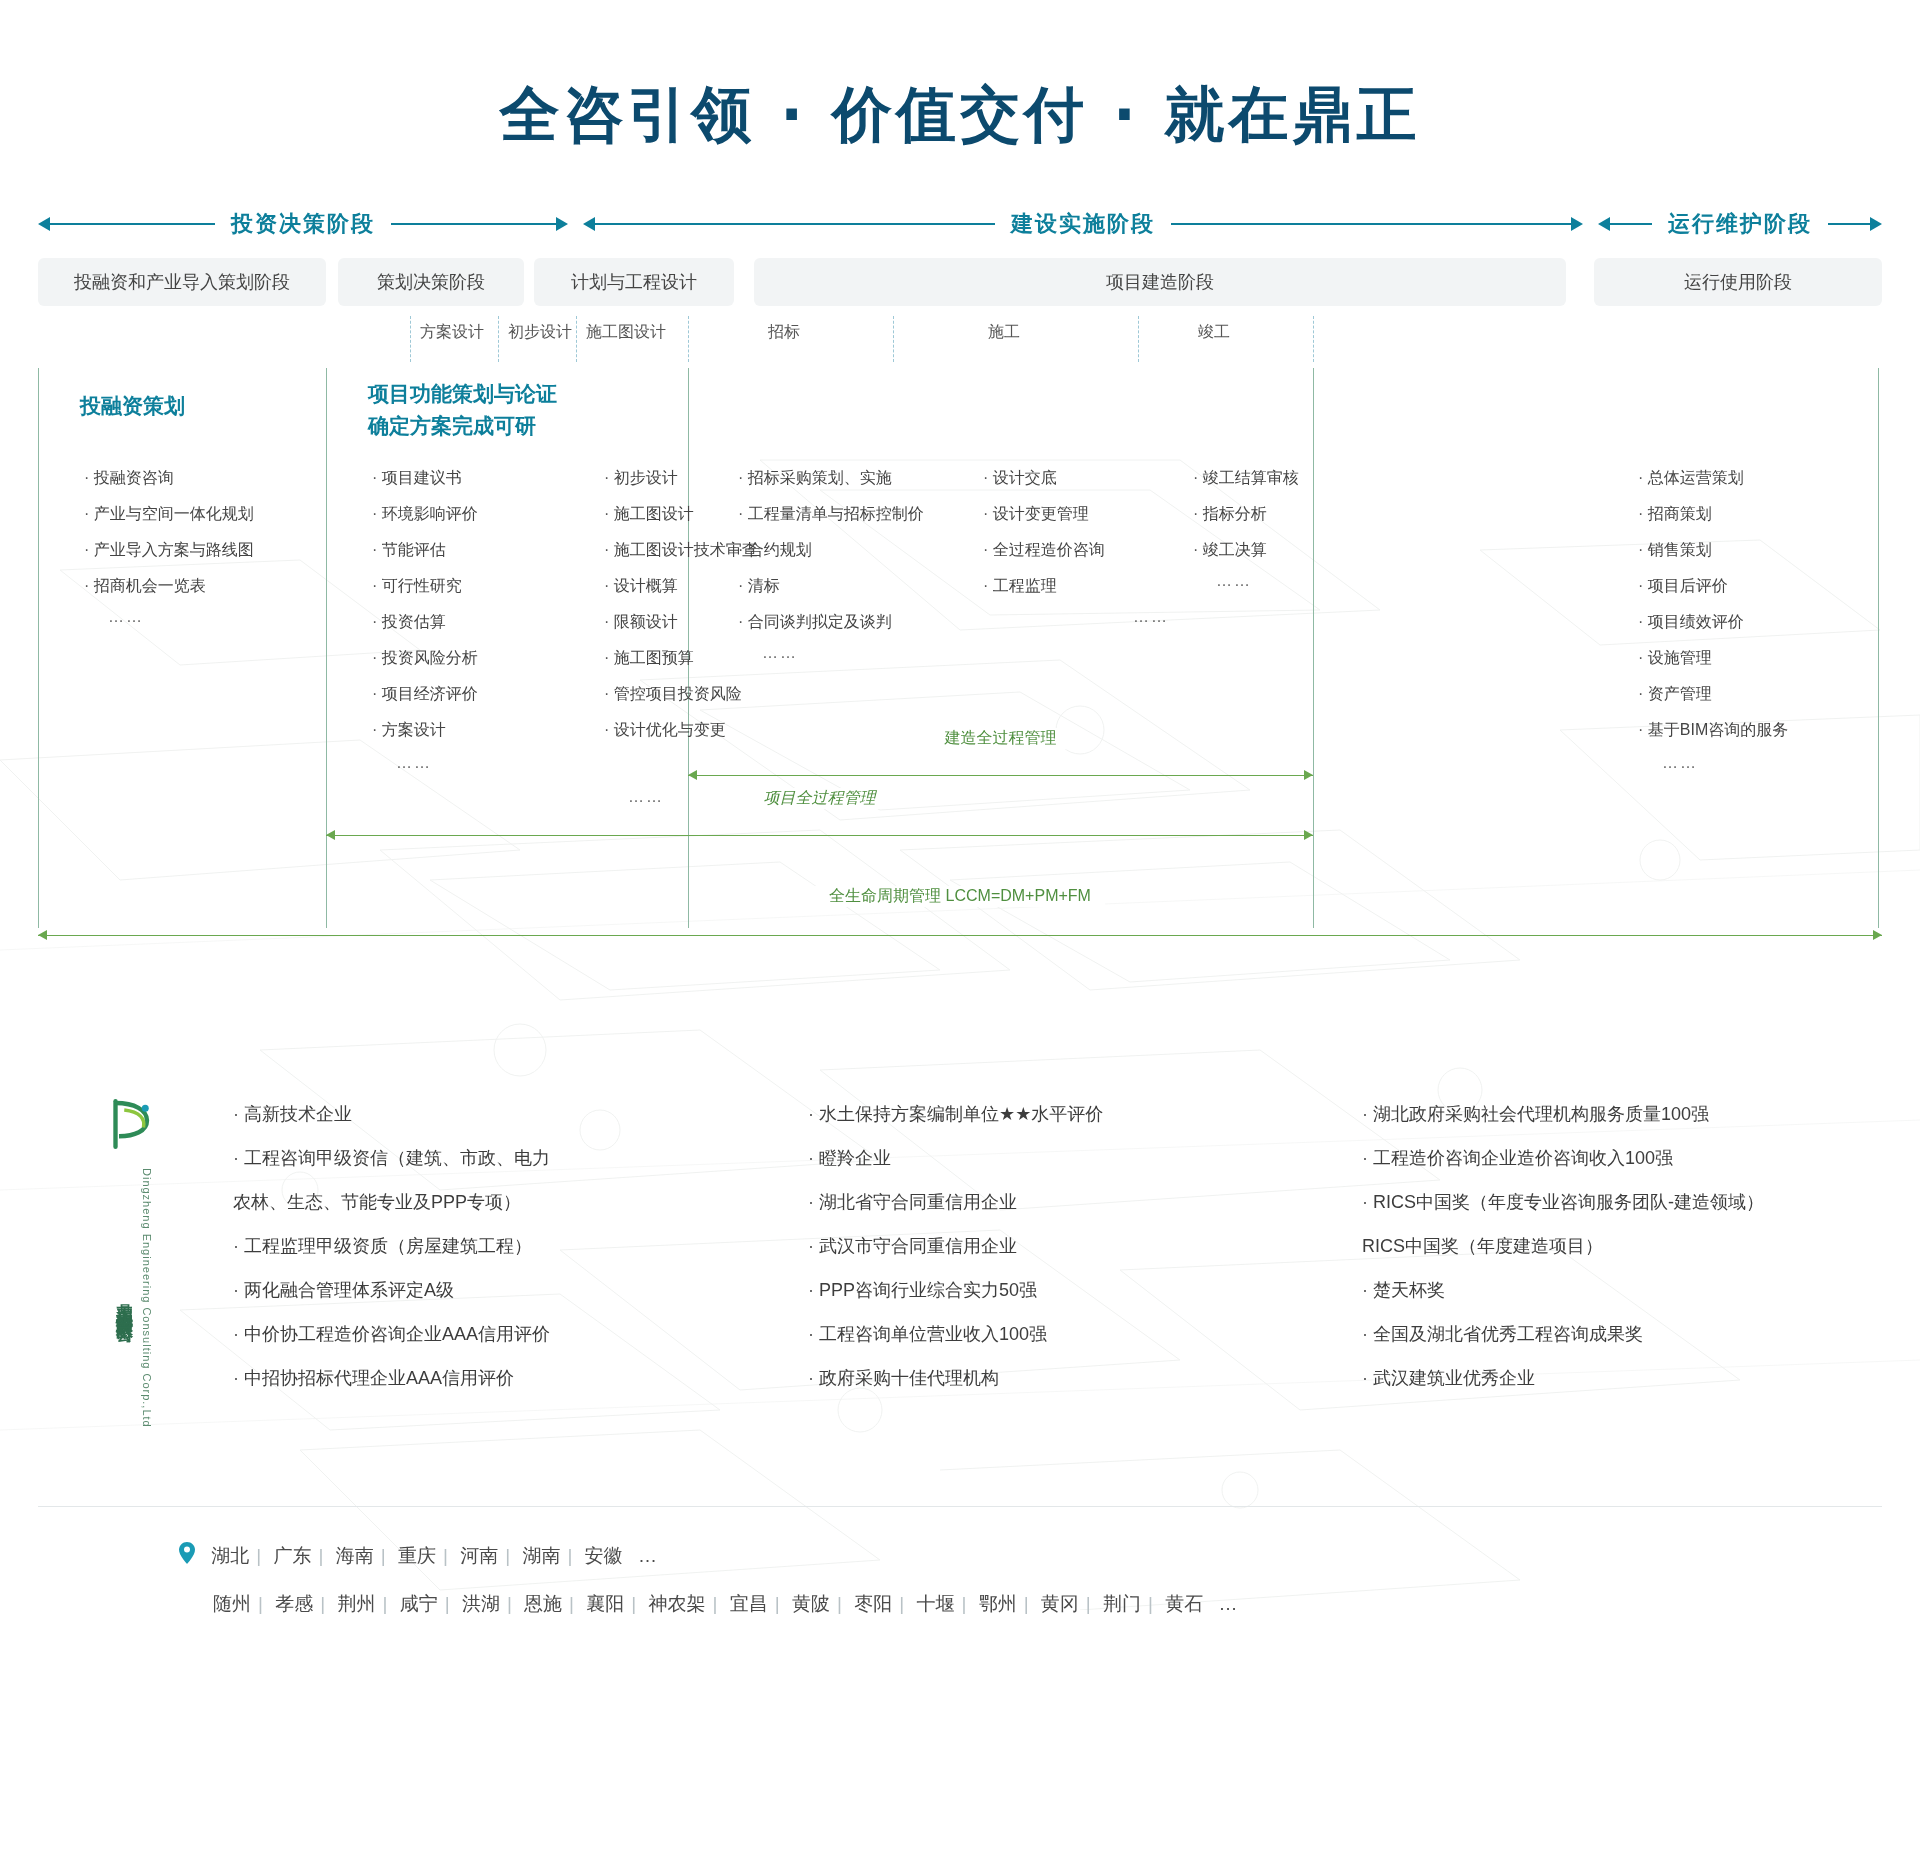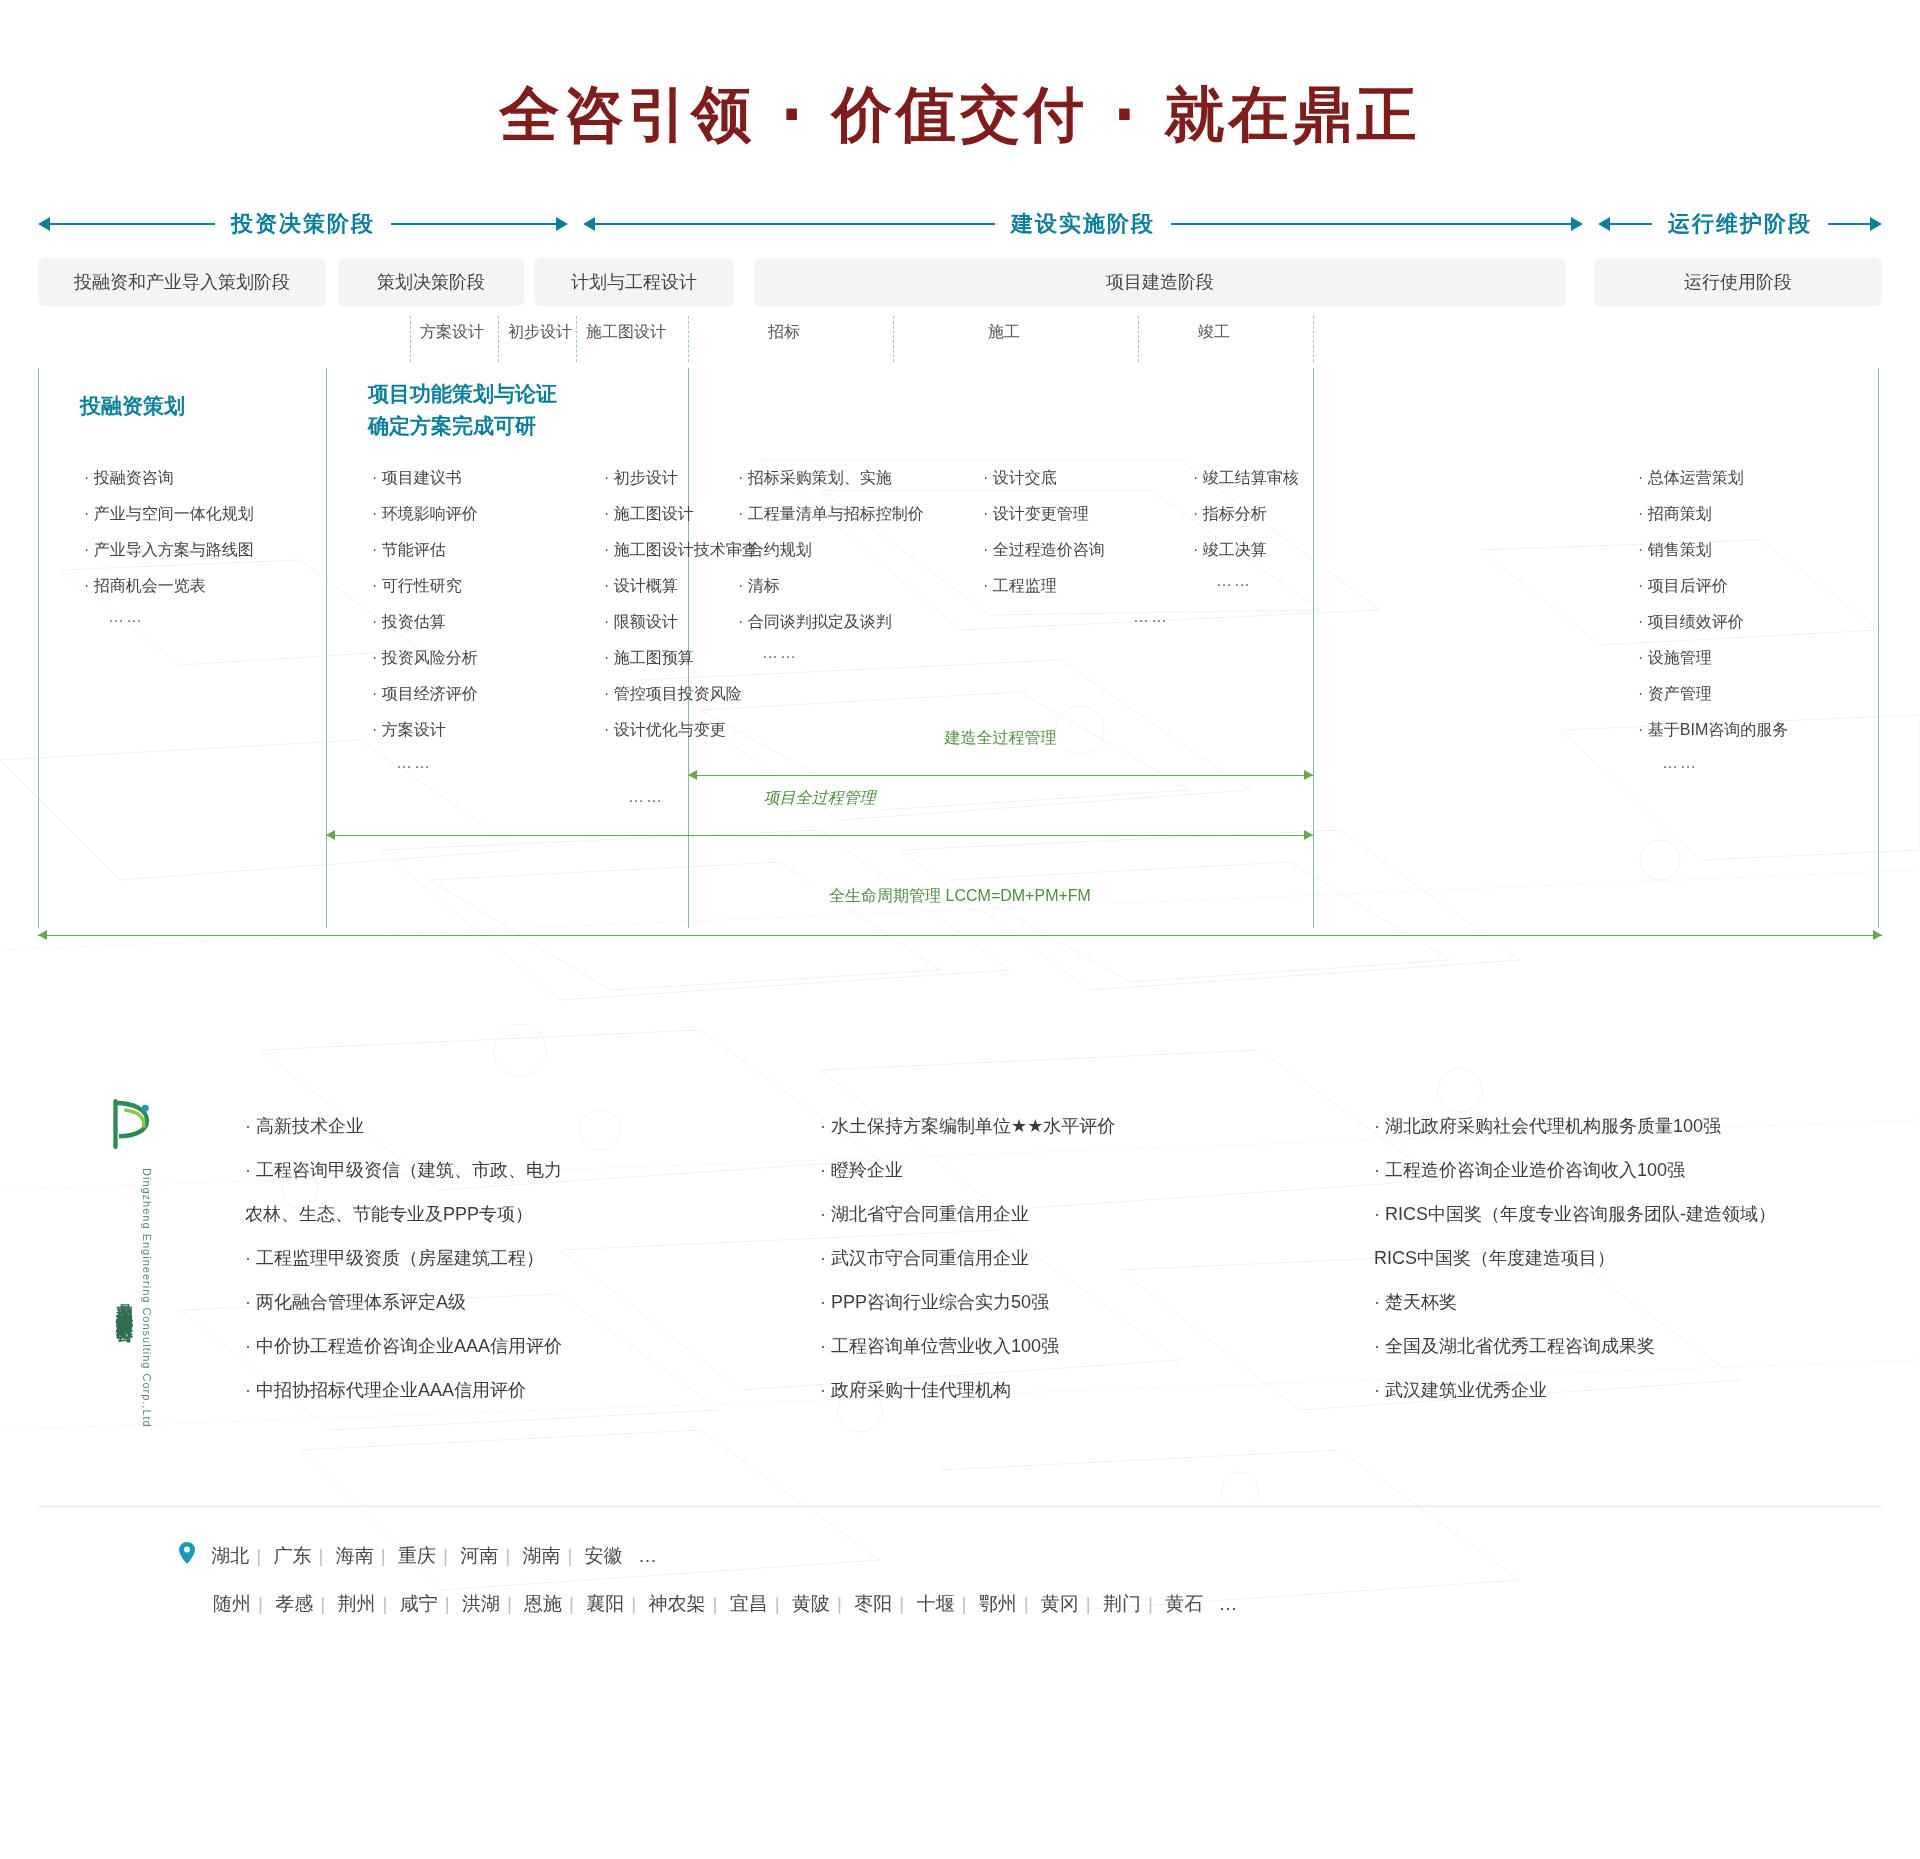--- a/index.html
+++ b/index.html
@@ -28,21 +28,21 @@
   }
   .content { position: relative; z-index: 2; }
 
   
   .title {
     text-align: center;
     padding-top: 75px;
     font-size: 60px;
     font-weight: bold;
     letter-spacing: 4px;
-    color: #7f1d1d;
+    color: #0c4a6e;
     font-family: "DejaVu Sans", "Liberation Sans", sans-serif;
   }
 
   
   .phase-band {
     position: relative;
     margin: 48px 38px 0 38px;
     height: 40px;
   }
   .phase-arrow {
@@ -227,21 +227,21 @@
     display: inline-block;
     line-height: 16px;
   }
   .cred-col {
     position: absolute;
     top: 6px;
     font-size: 18px;
     color: #3d3d3d;
     line-height: 44px;
   }
-  .cred-col ul { margin: 12px; padding: 0; }
+  .cred-col ul { margin: 0; padding: 0; }
   .cred-col li { list-style: none; white-space: nowrap; }
   .cred-col li:before { content: "· "; color: #555; }
   .cred-col li.cont:before { content: "  "; }
 
   
   .divider {
     margin: 0 38px;
     height: 1px;
     background: #e3e7e9;
   }

